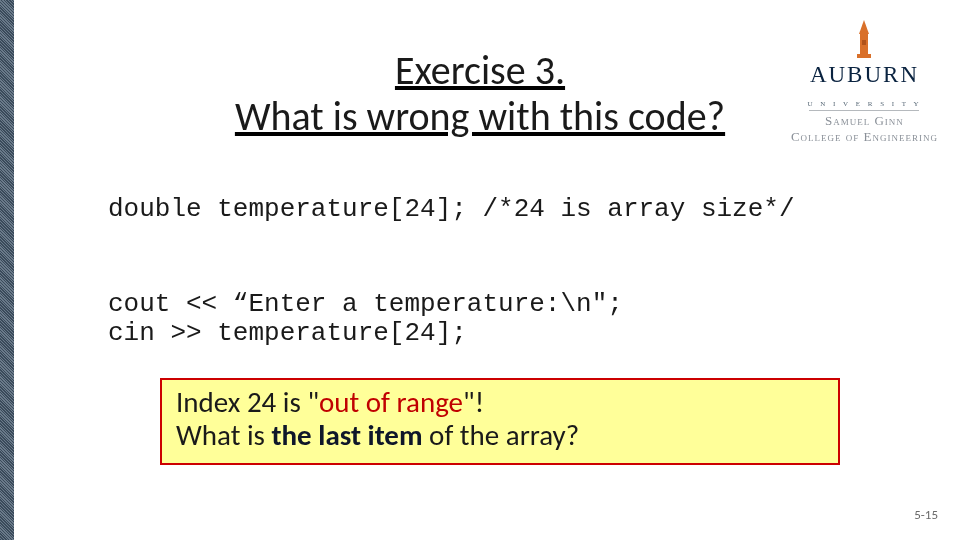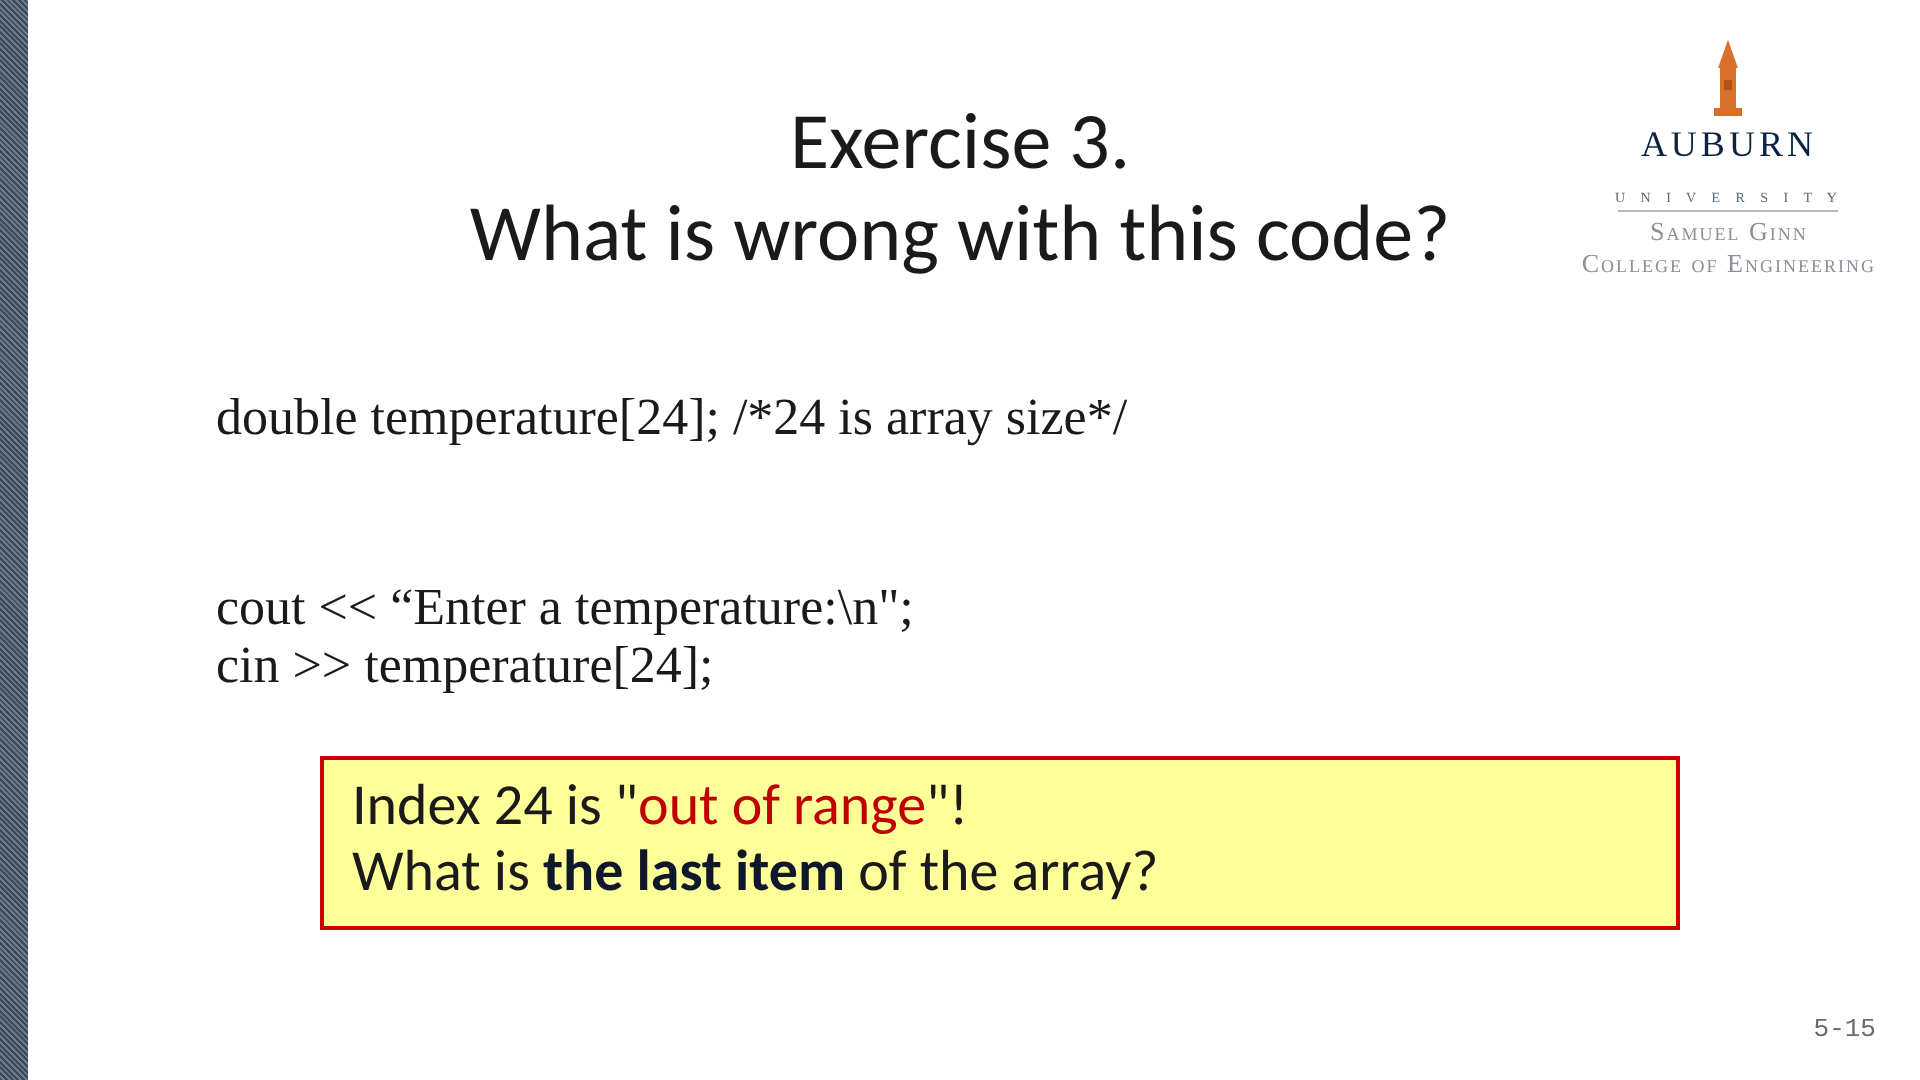--- a/index.html
+++ b/index.html
@@ -31,21 +31,21 @@
     top: 20px;
     right: 22px;
     text-align: center;
     font-family: Georgia, "Times New Roman", serif;
   }
   .logo-tower {
     display: block;
     margin: 0 auto 4px auto;
   }
   .logo-wordmark {
-    font-size: 18px;
+    font-size: 23px;
     letter-spacing: 2px;
     color: #0a2340;
     font-weight: normal;
   }
   .logo-sub {
     font-size: 7px;
     letter-spacing: 3px;
     color: #5a6a78;
     margin-top: 12px;
   }
@@ -60,31 +60,32 @@
     letter-spacing: 1px;
     color: #8a9098;
     font-variant: small-caps;
   }
   .title-block {
     position: absolute;
     top: 48px;
     left: 0;
     width: 960px;
     text-align: center;
+    text-decoration: underline;
   }
   .title-line {
     font-size: 40px;
     color: #1a1a1a;
     line-height: 1.15;
     font-weight: 400;
   }
   .code-block {
     position: absolute;
     left: 108px;
-    font-family: Liberation Serif, serif;
+    font-family: Liberation Mono, monospace;
     font-size: 26px;
     color: #1a1a1a;
     white-space: pre;
     line-height: 1.1;
   }
   .code1 { top: 195px; }
   .code2 { top: 290px; }
   .answer-box {
     position: absolute;
     left: 160px;
@@ -101,21 +102,20 @@
     line-height: 1.15;
   }
   .answer-line .red { color: #c00000; }
   .answer-line .bold-red { color: #0f172a; font-weight: bold; }
   .slide-number {
     position: absolute;
     right: 22px;
     bottom: 18px;
     font-size: 13px;
     color: #6a6a6a;
-    font-family: Liberation Mono, monospace;
   }
 </style>
 </head>
 <body>
 
 <div class="left-accent"></div>
 
 <div class="logo-block">
   <svg class="logo-tower" width="26" height="38" viewBox="0 0 26 38">
     <rect x="9" y="14" width="8" height="20" fill="#d9702a"></rect>

